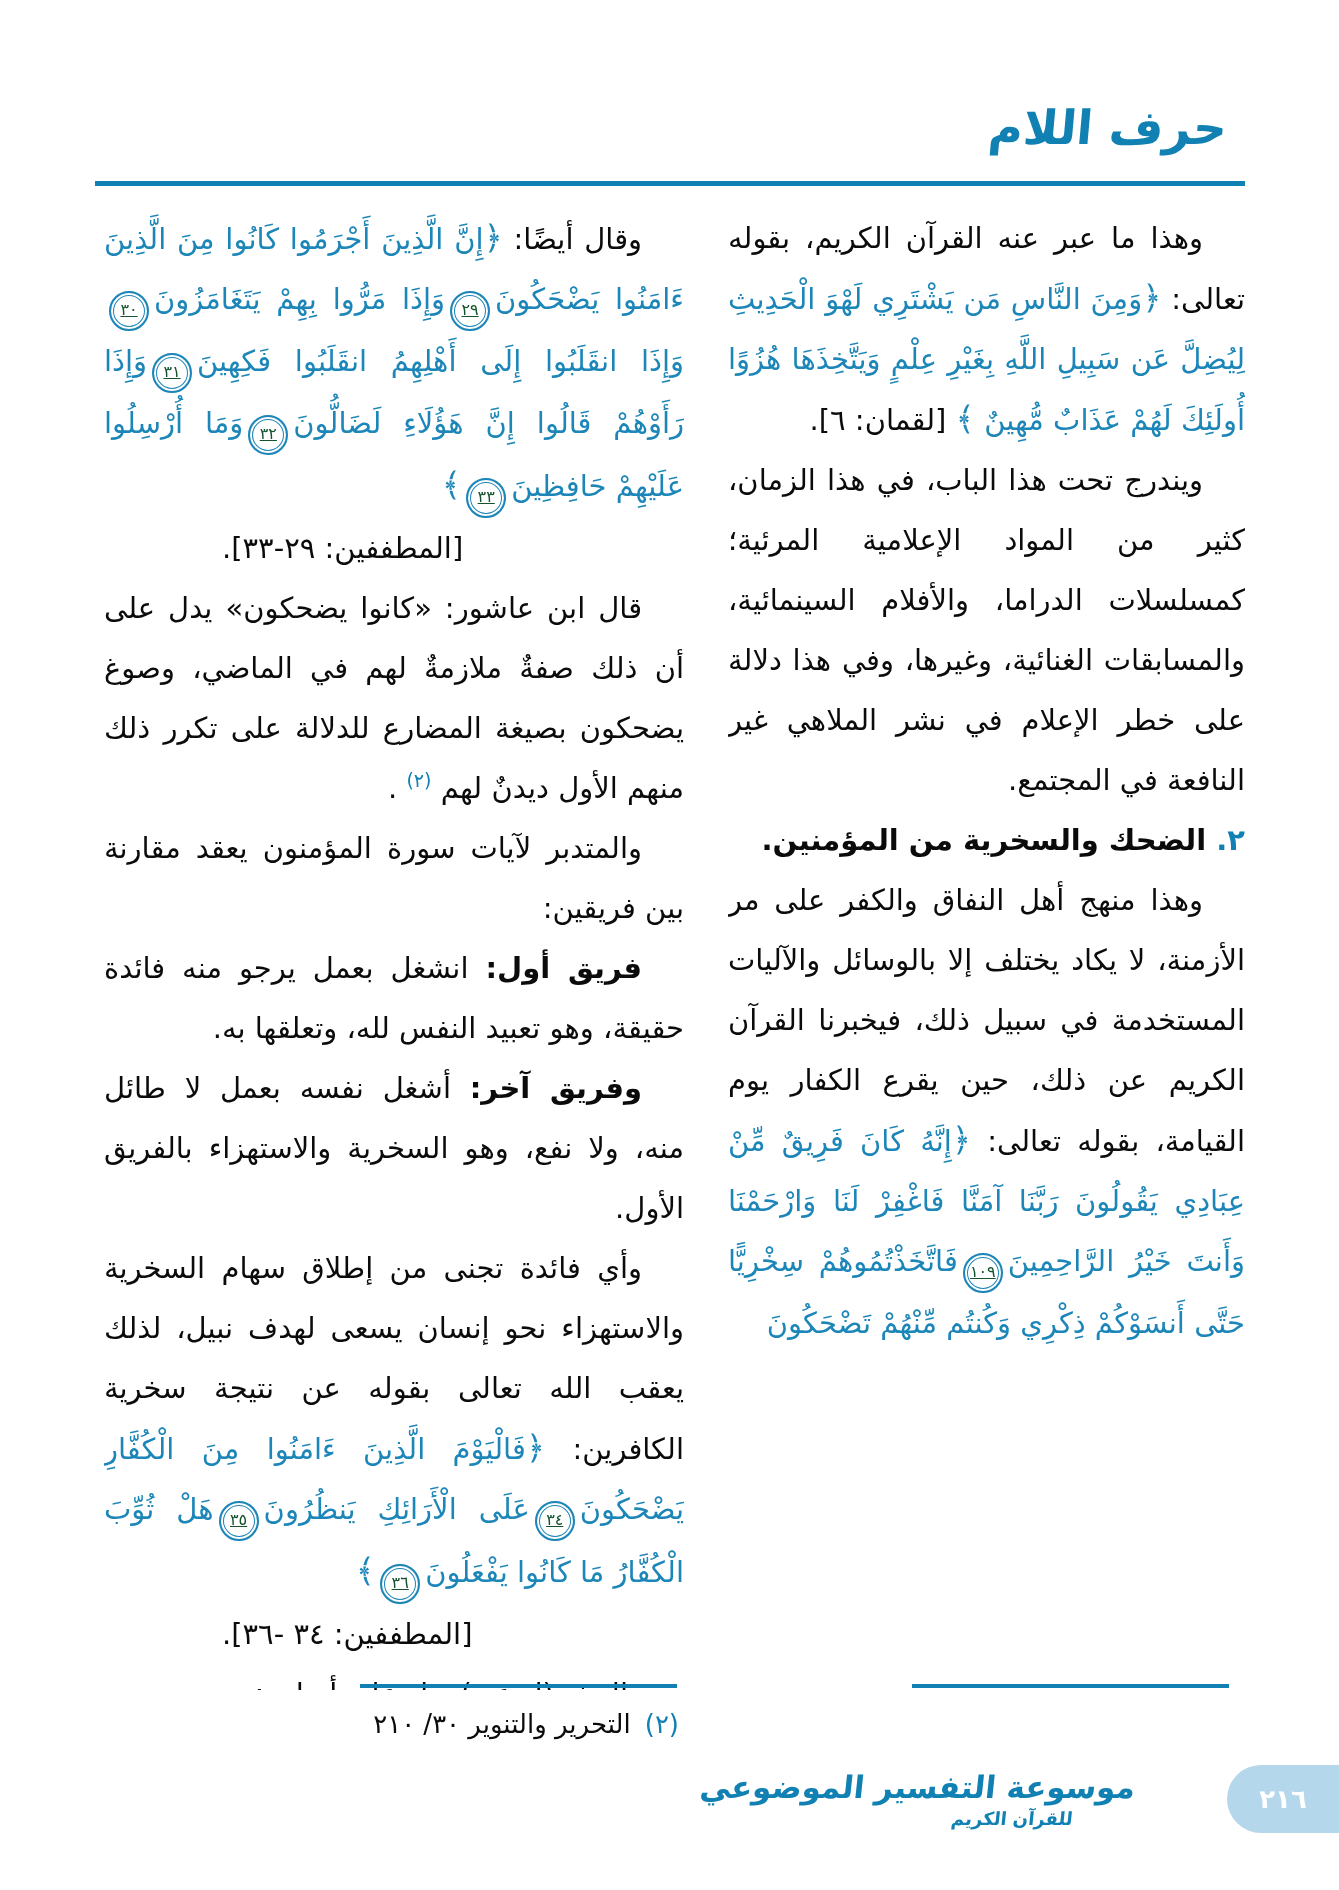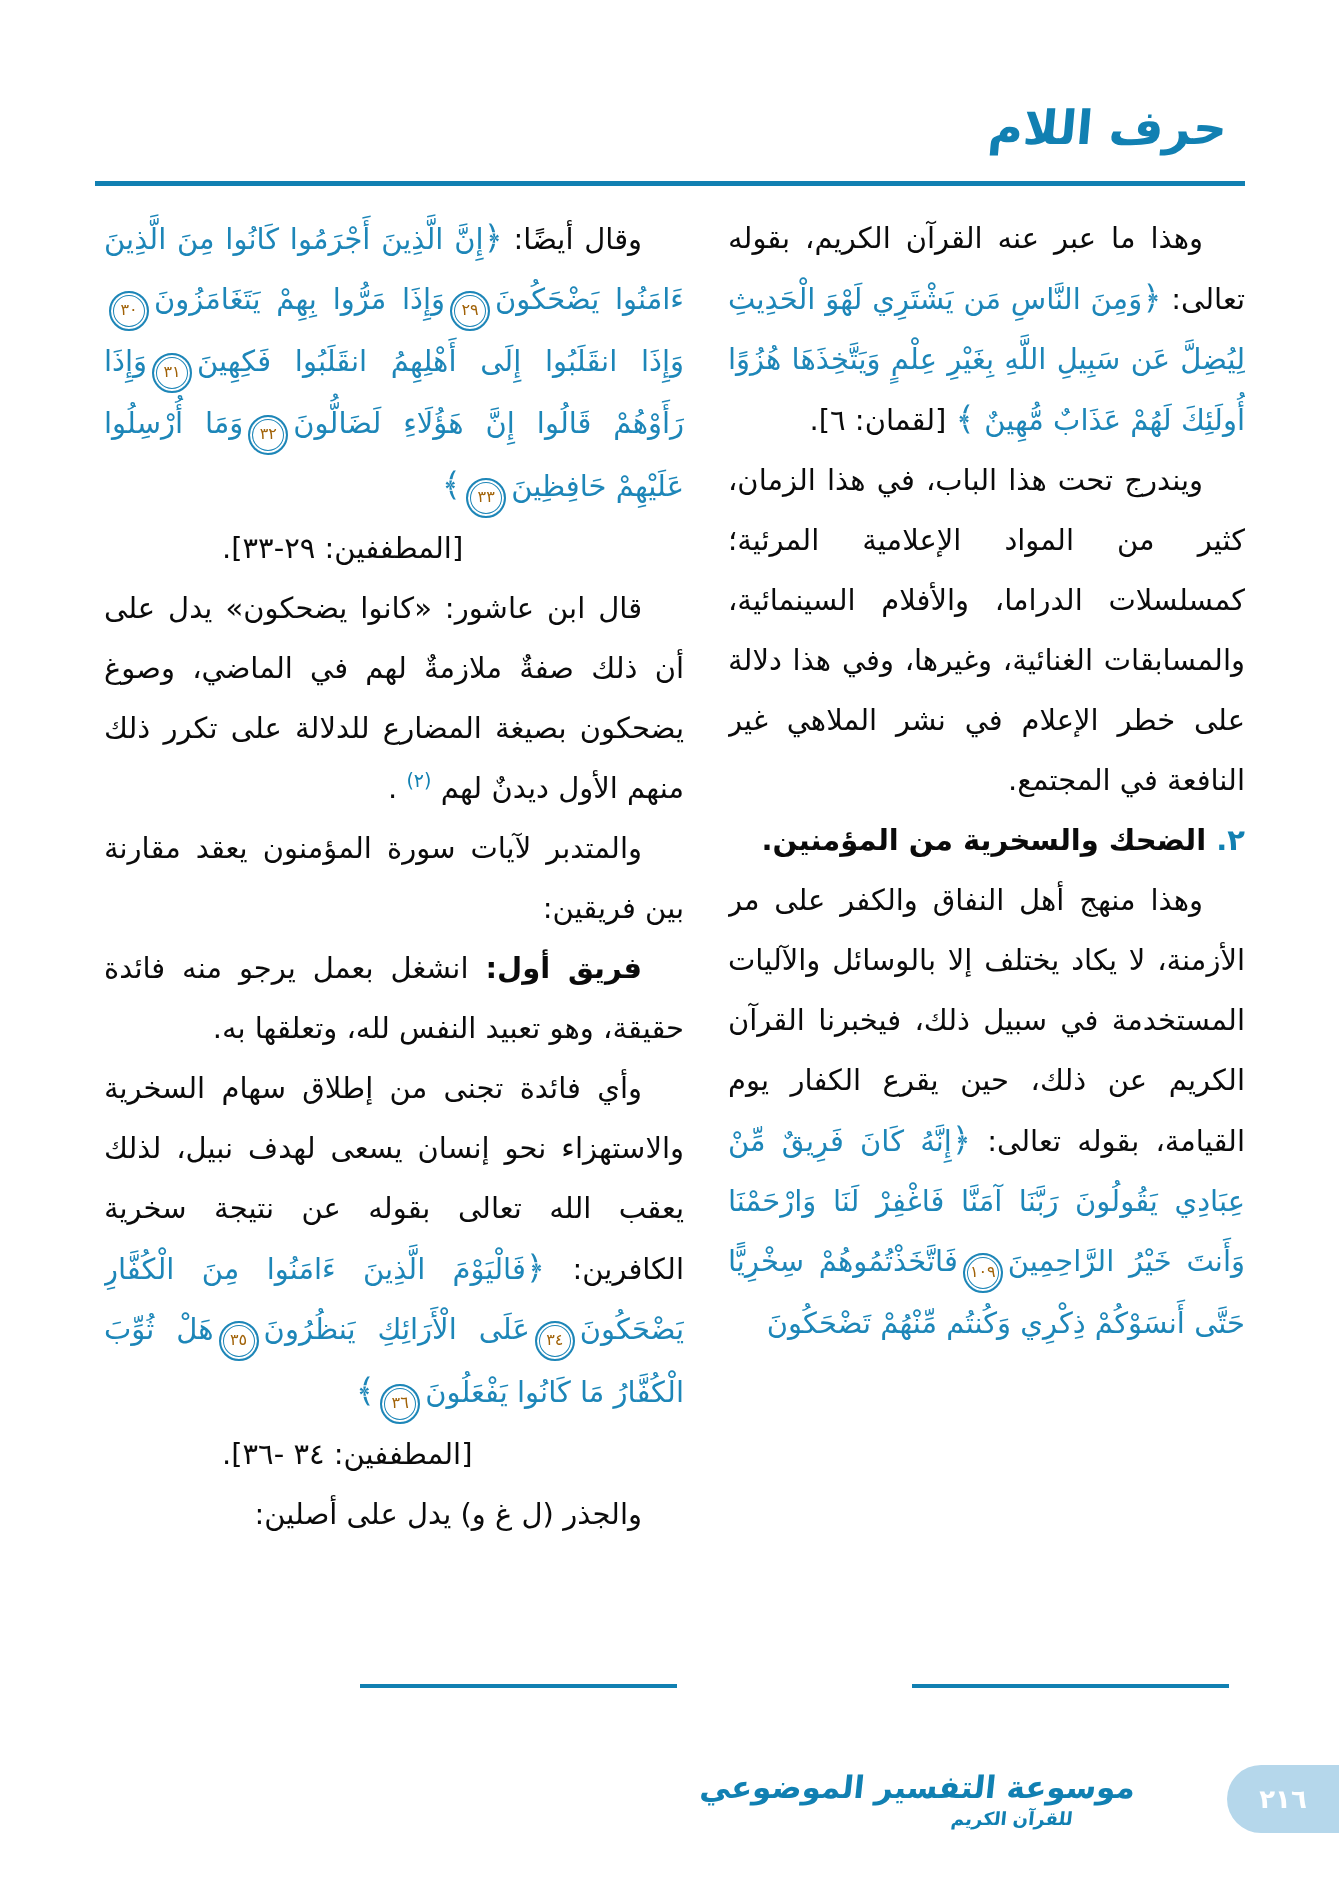--- a/index.html
+++ b/index.html
@@ -37,22 +37,23 @@
   .indent{ text-indent:42px; }
   .heading{ font-weight:bold; }
   .heading .hnum{ color:#1180b2; }
   .quran{ color:#1d86b8; }
   .q-brk{ color:#1d86b8; font-size:33px; }
   .ayah-num{
     display:inline-block; width:36px; height:36px;
     border:2px solid #1d86b8; border-radius:50%;
     box-shadow:inset 0 0 0 2px #ffffff, inset 0 0 0 3px #1d86b8;
     font-size:16px; line-height:34px; text-align:center;
-    color:#a16207; vertical-align:-6px; margin:0 5px;
+    color:#14532d; vertical-align:-6px; margin:0 5px;
     text-indent:0;
+    text-decoration:underline;
   }
   .fn-ref{ color:#1180b2; font-size:19px; vertical-align:super; line-height:0; }
   .bold{ font-weight:bold; }
   .cite-line{ display:block; text-align:left; padding-left:118px; text-indent:0; }
   
   .footnote{ position:absolute; top:1684px; font-size:26px; line-height:44px; }
   .footnote .fn-rule{ height:4px; background:#1180b2; width:317px;
                       margin-left:auto; }
   .footnote .fn-body{ margin-top:14px; text-align:right; }
   .footnote .fn-num{ color:#1180b2; margin-left:14px; }
@@ -98,34 +99,36 @@
 
     <div class="col col-left">
       <p class="indent"><span>وقال أيضًا: </span><span class="q-brk">﴿</span><span class="quran">إِنَّ الَّذِينَ أَجْرَمُوا كَانُوا مِنَ الَّذِينَ ءَامَنُوا يَضْحَكُونَ</span><span class="ayah-num">٢٩</span><span class="quran">وَإِذَا مَرُّوا بِهِمْ يَتَغَامَزُونَ</span><span class="ayah-num">٣٠</span><span class="quran">وَإِذَا انقَلَبُوا إِلَى أَهْلِهِمُ انقَلَبُوا فَكِهِينَ</span><span class="ayah-num">٣١</span><span class="quran">وَإِذَا رَأَوْهُمْ قَالُوا إِنَّ هَؤُلَاءِ لَضَالُّونَ</span><span class="ayah-num">٣٢</span><span class="quran">وَمَا أُرْسِلُوا عَلَيْهِمْ حَافِظِينَ</span><span class="ayah-num">٣٣</span><span class="q-brk">﴾</span><span class="cite-line">[المطففين: ٢٩-٣٣].</span></p>
 
       <p class="indent"><span>قال ابن عاشور: «كانوا يضحكون» يدل على أن ذلك صفةٌ ملازمةٌ لهم في الماضي، وصوغ يضحكون بصيغة المضارع للدلالة على تكرر ذلك منهم الأول ديدنٌ لهم</span> <span class="fn-ref">(٢)</span><span> .</span></p>
 
       <p class="indent">والمتدبر لآيات سورة المؤمنون يعقد مقارنة بين فريقين:</p>
 
       <p class="indent"><span class="bold">فريق أول:</span><span> انشغل بعمل يرجو منه فائدة حقيقة، وهو تعبيد النفس لله، وتعلقها به.</span></p>
 
+      <p class="indent"><span class="bold">وفريق آخر:</span><span> أشغل نفسه بعمل لا طائل منه، ولا نفع، وهو السخرية والاستهزاء بالفريق الأول.</span></p>
 
       <p class="indent"><span>وأي فائدة تجنى من إطلاق سهام السخرية والاستهزاء نحو إنسان يسعى لهدف نبيل، لذلك يعقب الله تعالى بقوله عن نتيجة سخرية الكافرين: </span><span class="q-brk">﴿</span><span class="quran">فَالْيَوْمَ الَّذِينَ ءَامَنُوا مِنَ الْكُفَّارِ يَضْحَكُونَ</span><span class="ayah-num">٣٤</span><span class="quran">عَلَى الْأَرَائِكِ يَنظُرُونَ</span><span class="ayah-num">٣٥</span><span class="quran">هَلْ ثُوِّبَ الْكُفَّارُ مَا كَانُوا يَفْعَلُونَ</span><span class="ayah-num">٣٦</span><span class="q-brk">﴾</span><span class="cite-line">[المطففين: ٣٤ -٣٦].</span></p>
 
       <p class="indent">والجذر (ل غ و) يدل على أصلين:</p>
 
     </div>
   </div>
 
   <div class="footnote footnote-right">
     <div class="fn-rule"></div>
   </div>
 
   <div class="footnote footnote-left">
     <div class="fn-rule"></div>
+    <div class="fn-body"><span class="fn-num">(٢)</span><span>التحرير والتنوير ٣٠/ ٢١٠</span></div>
   </div>
 
   <div class="logo">
     <div class="logo-line1">موسوعة التفسير الموضوعي</div>
     <div class="logo-line2">للقرآن الكريم</div>
   </div>
 
   <div class="page-tab">٢١٦</div>
 
 </div>

